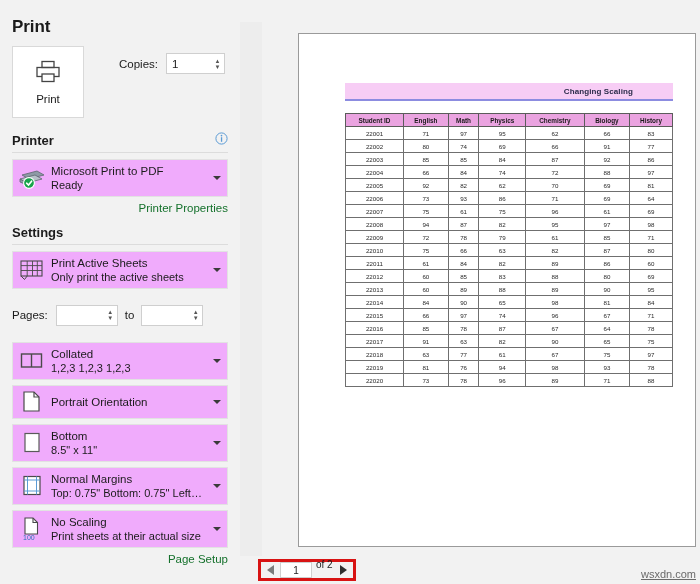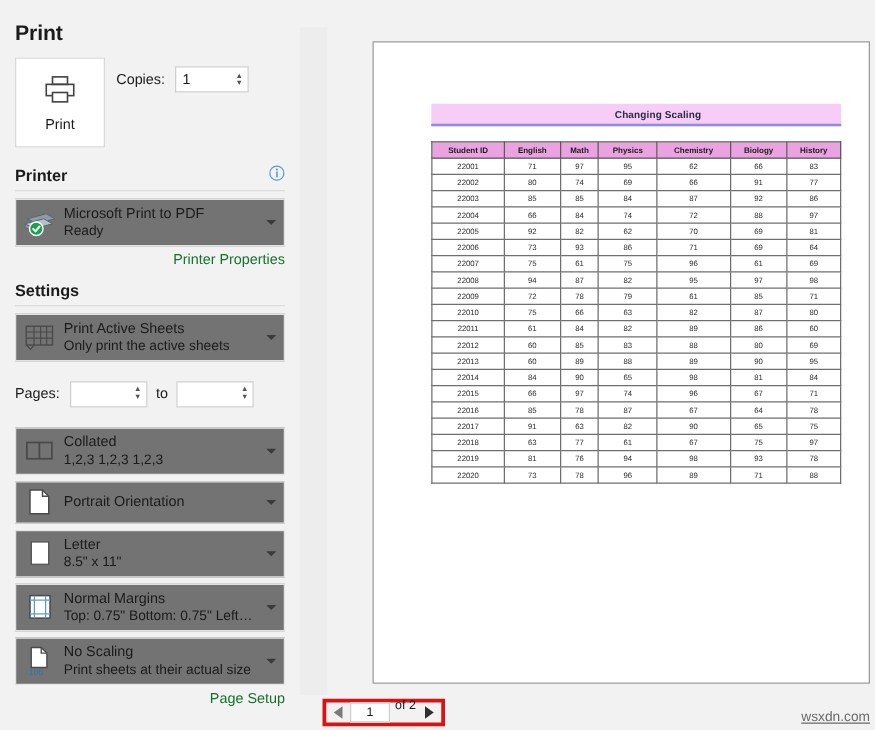--- a/index.html
+++ b/index.html
@@ -32,21 +32,21 @@
     width: 72px; height: 72px;
     background: #ffffff;
     border: 1px solid #d9d9d9;
     display: flex; flex-direction: column;
     align-items: center; justify-content: center;
     cursor: pointer;
   }
   .print-btn .glyph { margin-bottom: 4px; }
   .print-btn .label { font-size: 11.5px; color: #1b1b1b; }
 
-  .copies-wrap { display: flex; align-items: center; margin-left: 9px; margin-top: 7px; justify-content: center; }
+  .copies-wrap { display: flex; align-items: center; margin-left: 35px; margin-top: 7px; justify-content: center; }
   .copies-label { font-size: 11.5px; color: #1b1b1b; margin-right: 8px; }
   .spin-box {
     display: flex; align-items: stretch;
     width: 59px; height: 21px;
     background: #fff; border: 1px solid #cfcfcf;
   }
   .spin-box input {
     border: 0; outline: 0; background: transparent;
     width: 100%; font-size: 11.5px; padding-left: 5px;
     font-family: "Liberation Sans", sans-serif; color: #1b1b1b;
@@ -63,21 +63,21 @@
     font-size: 13px; font-weight: bold; color: #1b1b1b;
     margin: 0; padding: 0;
     display: flex; align-items: center; justify-content: space-between;
   }
 
   .hr { height: 1px; background: #dcdcdc; margin: 4px 0 6px 0; }
 
   
   .combo {
     display: flex; align-items: center;
-    background: #737373; border: 1px solid #e2e2e2;
+    background: #f0abfc; border: 1px solid #e2e2e2;
     height: 34px; margin-bottom: 5px;
     cursor: pointer; position: relative;
   }
   .combo.tall { height: 38px; }
   .combo .ic {
     width: 38px; min-width: 38px; height: 100%;
     display: flex; align-items: center; justify-content: center;
   }
   .combo .txt { flex: 1; overflow: hidden; padding-right: 4px; }
   .combo .t1 { font-size: 11.5px; color: #1b1b1b; line-height: 14px; white-space: nowrap; }
@@ -128,21 +128,21 @@
 
   .banner {
     position: absolute; left: 46px; top: 49px;
     width: 328px; height: 18px;
     background: #f7cdf5;
     border-bottom: 2px solid #8c8ce0;
     display: flex; align-items: center; justify-content: flex-end;
   }
   .banner span {
     font-size: 8px; font-weight: bold; color: #2b2b4a;
-    padding-right: 112px; letter-spacing: 0.1px;
+    padding-right: 40px; letter-spacing: 0.1px;
   }
 
   table.sheet-table {
     position: absolute; left: 46px; top: 79px;
     width: 328px;
     border-collapse: collapse;
     font-size: 6.2px;
     color: #2a2a2a;
   }
   table.sheet-table th {
@@ -352,21 +352,21 @@
         </div>
     </div>
 
     <div class="combo tall">
       <div class="ic">
         <svg width="20" height="24" viewBox="0 0 20 24">
           <rect x="3" y="2.5" width="14" height="18" fill="#fff" stroke="#5a5a5a" stroke-width="1.2"></rect>
         </svg>
       </div>
       <div class="txt">
-        <div class="t1">Letter</div>
+        <div class="t1">Bottom</div>
         <div class="t2">8.5" x 11"</div>
       </div>
       <div class="caret">
           <i></i>
         </div>
     </div>
 
     <div class="combo tall">
       <div class="ic">
         <svg width="22" height="24" viewBox="0 0 22 24">

